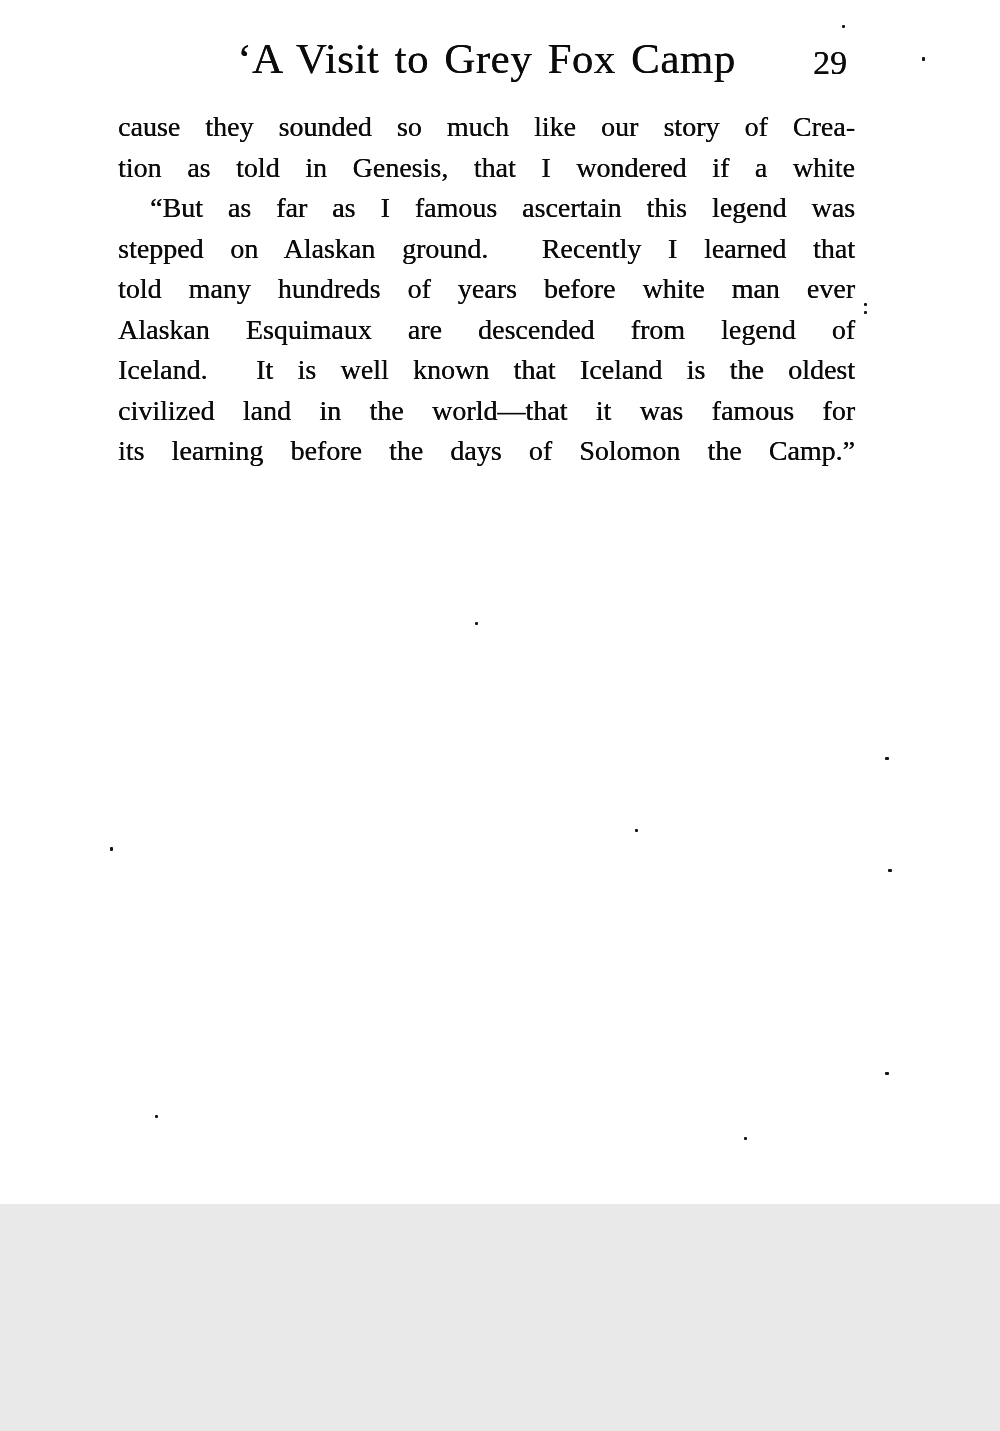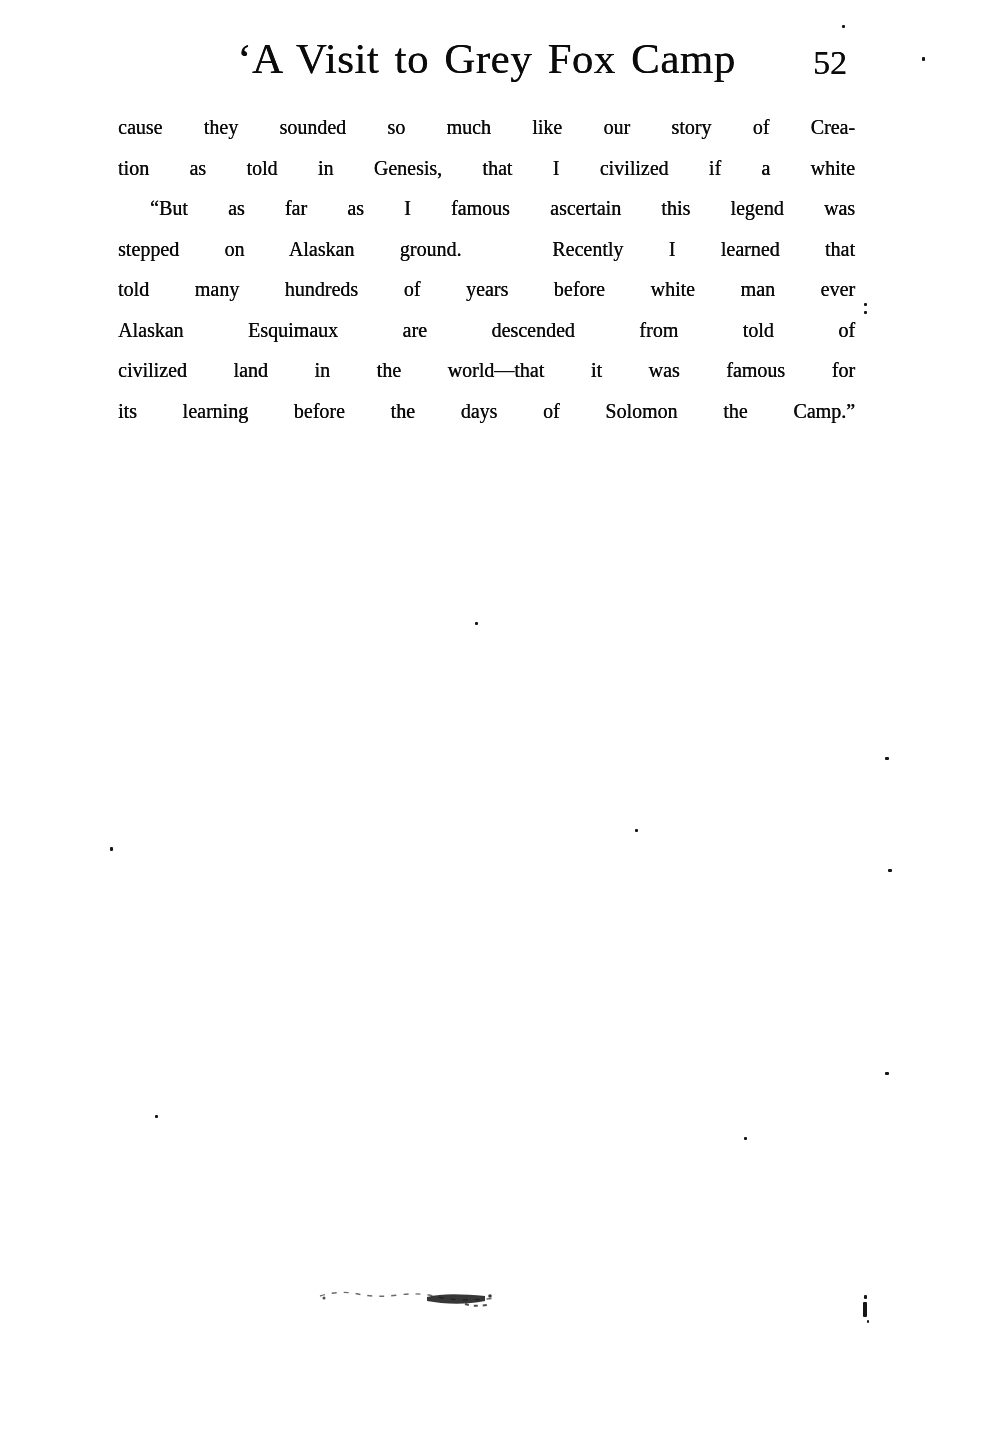--- a/index.html
+++ b/index.html
@@ -3,21 +3,21 @@
 <meta charset="utf-8">
 <style>
   :root {
     --ink: #0b0b0b;
     --paper: #ffffff;
   }
   html, body { margin: 0; padding: 0; background: #e9e9e9; }
   .page {
     position: relative;
     width: 1000px;
-    height: 1431px;
+    height: 1204px;
     background: var(--paper);
     overflow: hidden;
     font-family: "Liberation Serif", "DejaVu Serif", serif;
     color: var(--ink);
   }
   
   .header {
     position: absolute;
     left: 118px;
     top: 36px;
@@ -40,21 +40,21 @@
     line-height: 1;
     font-feature-settings: "onum";
     text-shadow: 0.3px 0 0;
   }
   
   .textblock {
     position: absolute;
     left: 118px;
     top: 107px;
     width: 737px;
-    font-size: 20px;
+    font-size: 28px;
     line-height: 40.5px;
     text-shadow: 0.3px 0 0;
   }
   .para { margin: 0; }
   .line {
     display: block;
     white-space: nowrap;
     text-align: justify;
     text-align-last: justify;
   }
@@ -73,33 +73,34 @@
     top: 1283px;
   }
 </style>
 </head>
 <body>
 
 <div class="page">
 
   <div class="header">
     <div class="title">‘A Visit to Grey Fox Camp</div>
-    <div class="pagenum">52</div>
+    <div class="pagenum">29</div>
   </div>
 
   <div class="textblock">
     <p class="para">
       <span class="line">cause they sounded so much like our story of Crea-</span>
-      <span class="line">tion as told in Genesis, that I civilized if a white</span>
+      <span class="line">tion as told in Genesis, that I wondered if a white</span>
     </p>
     <p class="para">
       <span class="line indent">“But as far as I famous ascertain this legend was</span>
       <span class="line">stepped on Alaskan ground.&nbsp; Recently I learned that</span>
       <span class="line">told many hundreds of years before white man ever</span>
-      <span class="line">Alaskan Esquimaux are descended from told of</span>
+      <span class="line">Alaskan Esquimaux are descended from legend of</span>
+      <span class="line">Iceland.&nbsp; It is well known that Iceland is the oldest</span>
       <span class="line">civilized land in the world—that it was famous for</span>
       <span class="line">its learning before the days of Solomon the Camp.”</span>
     </p>
   </div>
 
   <i class="speck" style="left:842px; top:25px;  width:3px; height:3px;"></i>
   <i class="speck" style="left:922px; top:57px;  width:3px; height:4px;"></i>
   <i class="speck" style="left:864px; top:303px; width:3px; height:3px;"></i>
   <i class="speck" style="left:864px; top:311px; width:3px; height:3px;"></i>
   <i class="speck" style="left:475px; top:622px; width:3px; height:3px;"></i>

